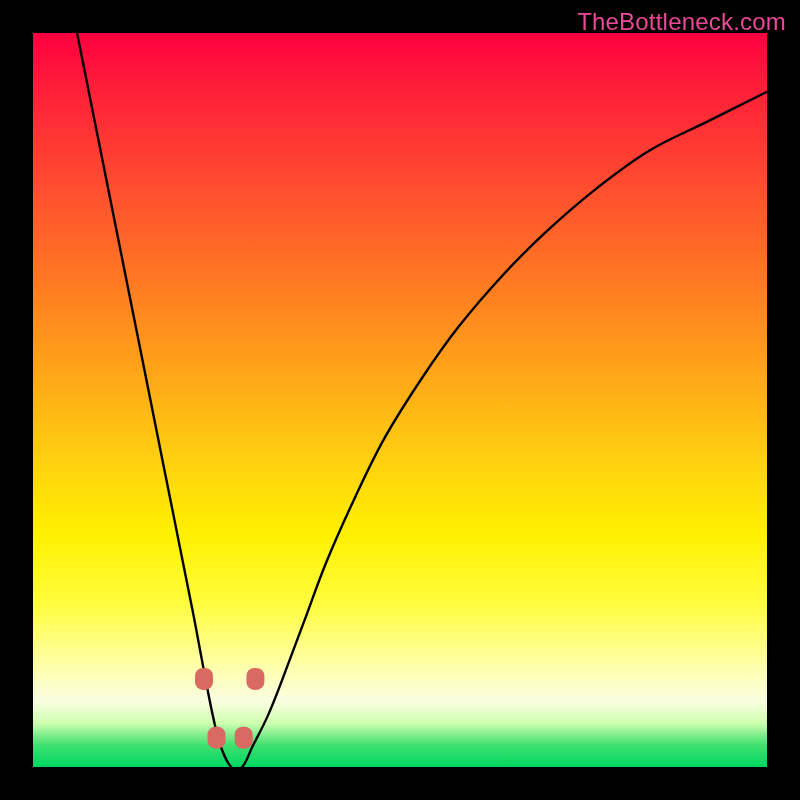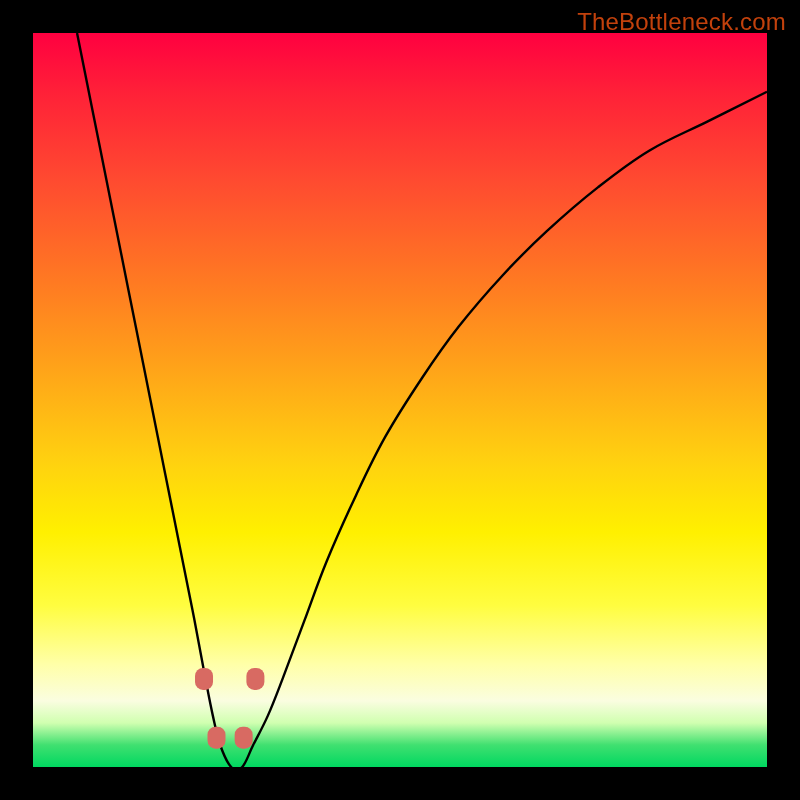--- a/index.html
+++ b/index.html
@@ -31,21 +31,21 @@
       #fafde0 91%,
       #d0ffb0 94%,
       #40e070 97%,
       #00d860 100%
     );
   }
   .watermark {
     position: absolute;
     top: 8px;
     right: 14px;
-    color: #c2410c;
+    color: #ec4899;
     font-size: 24px;
     letter-spacing: 0.2px;
     font-weight: 400;
   }
   svg.curve {
     position: absolute;
     left: 0;
     top: 0;
     width: 734px;
     height: 734px;

